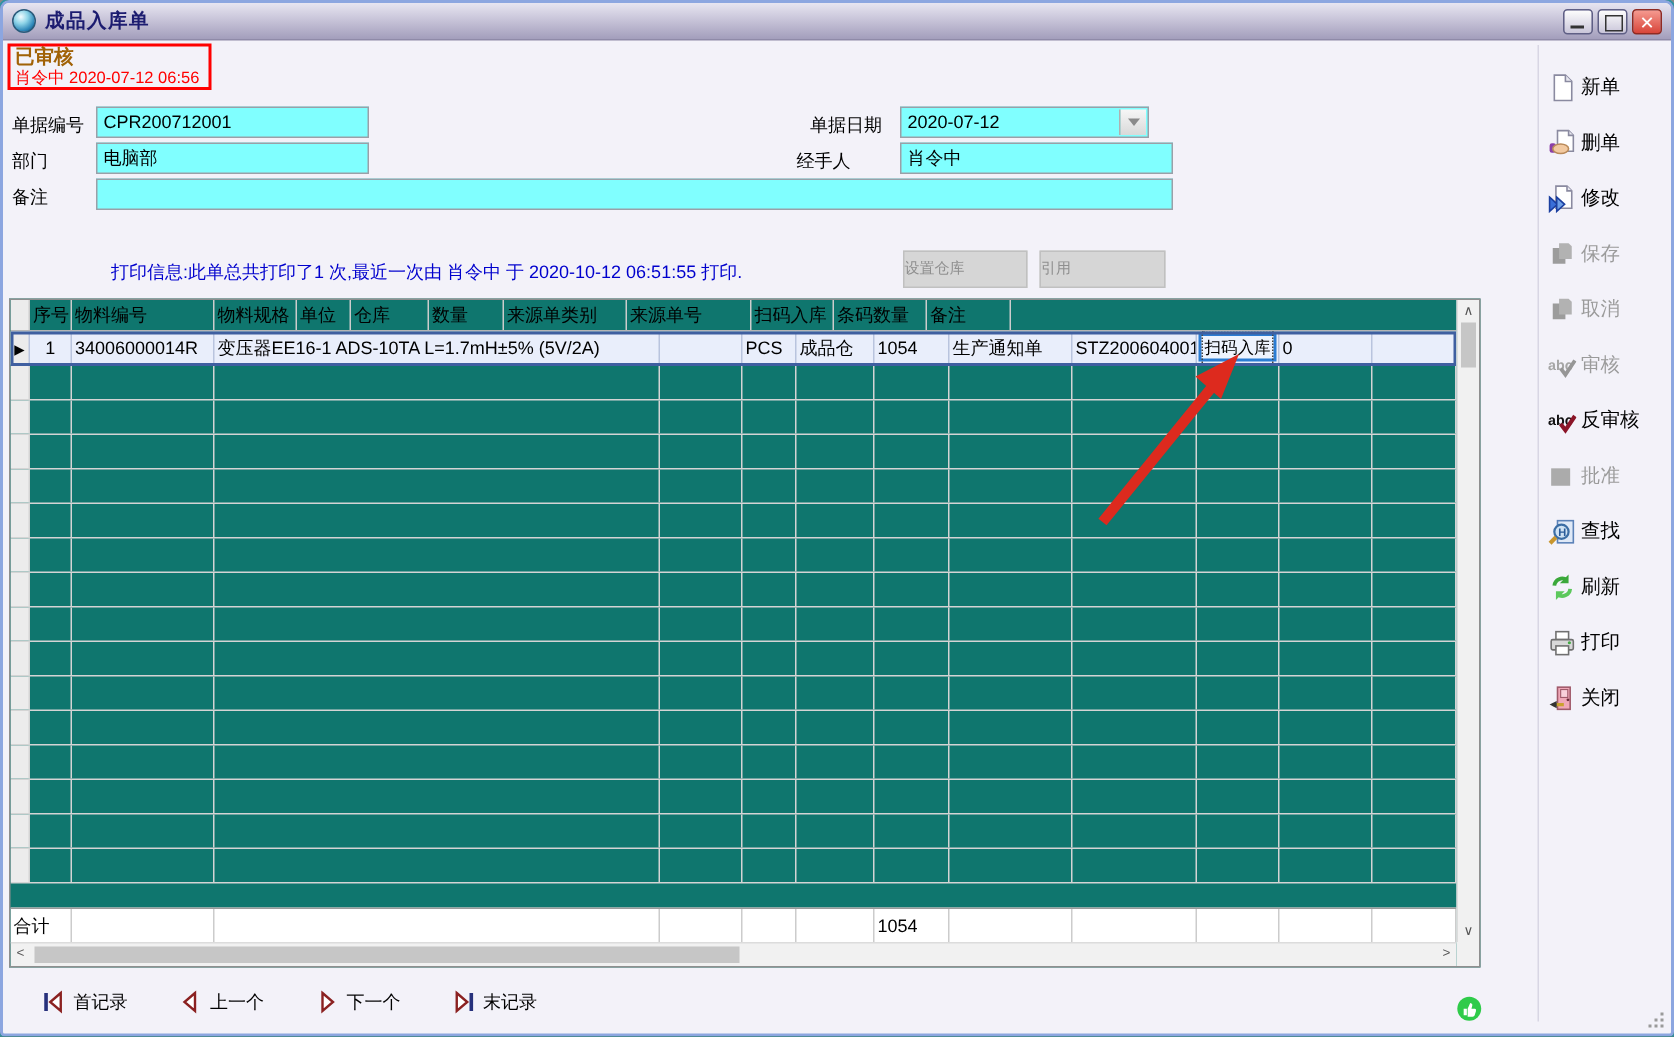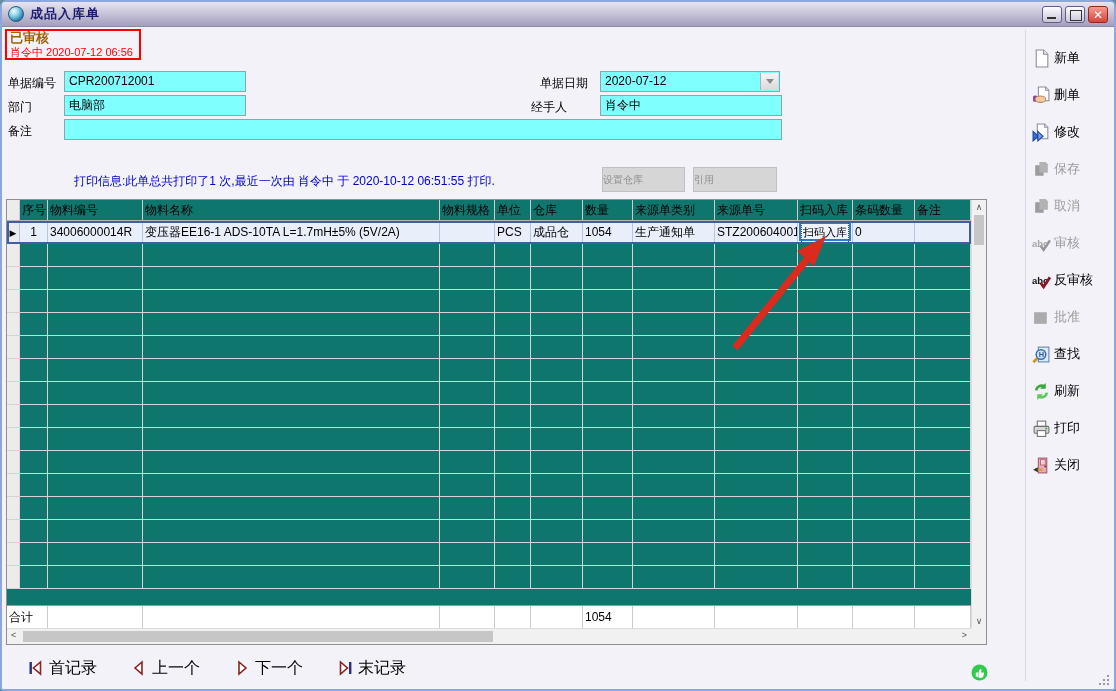--- a/index.html
+++ b/index.html
@@ -76,21 +76,21 @@
   .sb-arrow { position:absolute; color:#555; font-size:9px; text-align:center; }
   .vscroll .up { top:2px; left:0; right:0; }
   .vscroll .down { bottom:2px; left:0; right:0; }
   .vthumb { position:absolute; left:2px; right:2px; top:15px; height:30px; background:#c6c6c6; }
   .hscroll .left { left:4px; top:1px; }
   .hscroll .right { right:4px; top:1px; }
   .hthumb { position:absolute; top:2px; left:16px; width:470px; height:11px; background:#c6c6c6; }
   .sb-corner { position:absolute; right:0; bottom:0; width:15px; height:16px; background:#f1f1f1; }
   
   .navbar { position:absolute; left:4px; top:649px; height:34px; display:flex; align-items:center; gap:34px; padding-left:22px; }
-  .nav-item { display:flex; align-items:center; gap:5px; font-size:16px; color:#000; cursor:default; }
+  .nav-item { display:flex; align-items:center; gap:5px; font-size:12px; color:#000; cursor:default; }
   .nav-item svg { display:block; }
   .green-badge { position:absolute; left:969px; top:662px; width:17px; height:17px; }
   .resize-grip { position:absolute; right:5px; bottom:4px; width:12px; height:12px; }
   .resize-grip i { position:absolute; width:2px; height:2px; background:#9a9a9a; }
   
   .sidebar { position:absolute; left:1030px; top:44px; width:82px; display:flex; flex-direction:column; gap:13px; }
   .side-item { display:flex; align-items:center; gap:3px; height:24px; font-size:13px; color:#000; cursor:default; }
   .side-item .icn { width:19px; height:19px; flex:0 0 auto; position:relative; }
   .side-item.disabled { color:#9b9b9b; }
   .panel-sep { position:absolute; left:1023px; top:28px; bottom:8px; width:1px; background:#d8d6e4; }
@@ -112,21 +112,21 @@
   </div>
 
   <div class="stamp">
     <div class="s1">已审核</div>
     <div class="s2">肖令中 2020-07-12 06:56</div>
   </div>
 
   <div class="flabel" style="left:6px;top:73px;">单据编号</div>
   <div class="field" style="left:62px;top:69px;width:182px;">CPR200712001</div>
   <div class="flabel" style="left:538px;top:73px;">单据日期</div>
-  <div class="field" style="left:598px;top:69px;width:180px;padding-right:31px;">
+  <div class="field" style="left:598px;top:69px;width:166px;padding-right:31px;">
     <span>2020-07-12</span>
     <span class="combo-btn">
         <i></i>
       </span>
   </div>
   <div class="flabel" style="left:6px;top:97px;">部门</div>
   <div class="field" style="left:62px;top:93px;width:182px;">电脑部</div>
   <div class="flabel" style="left:529px;top:97px;">经手人</div>
   <div class="field" style="left:598px;top:93px;width:182px;">肖令中</div>
   <div class="flabel" style="left:6px;top:121px;">备注</div>
@@ -135,21 +135,20 @@
   <div class="printinfo">打印信息:此单总共打印了1 次,最近一次由 肖令中 于 2020-10-12 06:51:55  打印.</div>
   <div class="gbtn" style="left:600px;width:83px;">设置仓库</div>
   <div class="gbtn" style="left:691px;width:84px;">引用</div>
 
   <div class="tablewrap">
     <div class="gridarea">
       <div class="trow thead">
         <div class="cell c0"></div>
         <div class="cell c1">序号</div>
         <div class="cell c2">物料编号</div>
-        <div class="cell c3">物料名称</div>
         <div class="cell c4">物料规格</div>
         <div class="cell c5">单位</div>
         <div class="cell c6">仓库</div>
         <div class="cell c7">数量</div>
         <div class="cell c8">来源单类别</div>
         <div class="cell c9">来源单号</div>
         <div class="cell c10">扫码入库</div>
         <div class="cell c11">条码数量</div>
         <div class="cell c12">备注</div>
       </div>

